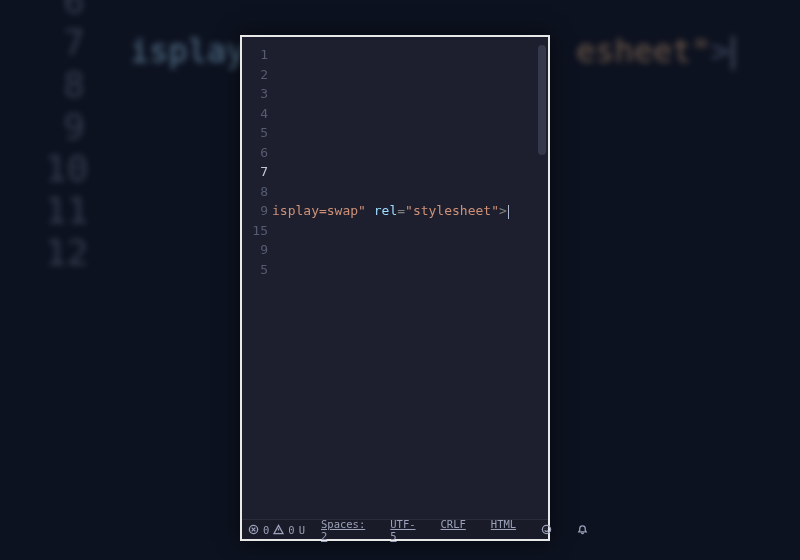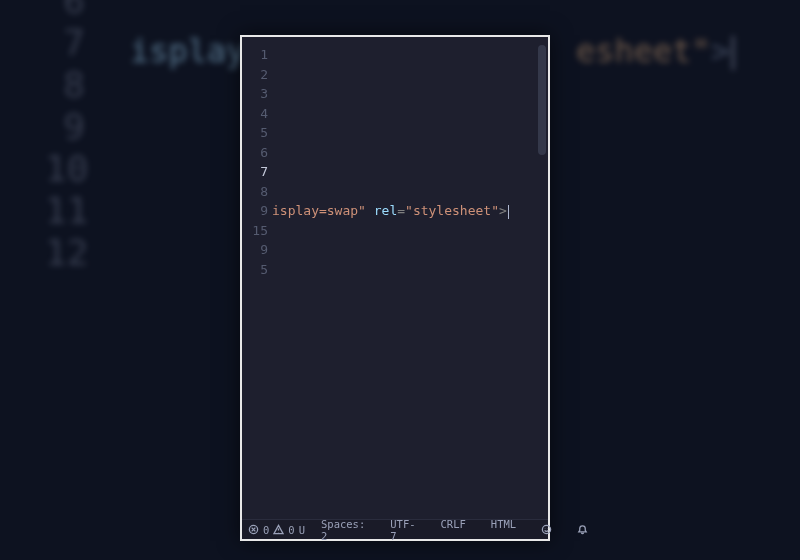--- a/index.html
+++ b/index.html
@@ -124,21 +124,21 @@
     border-top: 1px solid #2a2c3d;
     display: flex;
     align-items: center;
     font-size: 10.5px;
     color: #9aa1b8;
     padding: 0 6px;
     gap: 8px;
   }
   .sb-left { display: flex; align-items: center; gap: 4px; }
   .sb-spacer { flex: 1; }
-  .sb-center { display: flex; gap: 25px; }
+  .sb-center { display: flex; gap: 25px; text-decoration: underline; }
   .sb-icon { display: inline-flex; align-items: center; }
   .sb-icon svg { width: 11px; height: 11px; fill: none; stroke: #9aa1b8; stroke-width: 1.4; }
 </style>
 </head>
 <body>
 
 <div class="bg-editor">
   <div class="bg-gutter">
     <div>6</div>
     <div>7</div>
@@ -193,21 +193,21 @@
             <path d="M6 1.5l5 9H1z"></path>
             <path d="M6 5v2.2M6 8.8v.2"></path>
           </svg>
       </span>
       <span>0</span>
       <span>U</span>
     </div>
     <div class="sb-spacer"></div>
     <div class="sb-center">
       <span>Spaces: 2</span>
-      <span>UTF-7</span>
+      <span>UTF-5</span>
       <span>CRLF</span>
       <span>HTML</span>
       <span class="sb-icon">
         <svg viewBox="0 0 12 12">
             <circle cx="6" cy="6" r="4.5"></circle>
             <path d="M4 7c.5.7 1.2 1 2 1s1.5-.3 2-1M4.5 5v.2M7.5 5v.2"></path>
           </svg>
       </span>
       <span class="sb-icon">
         <svg viewBox="0 0 12 12">

